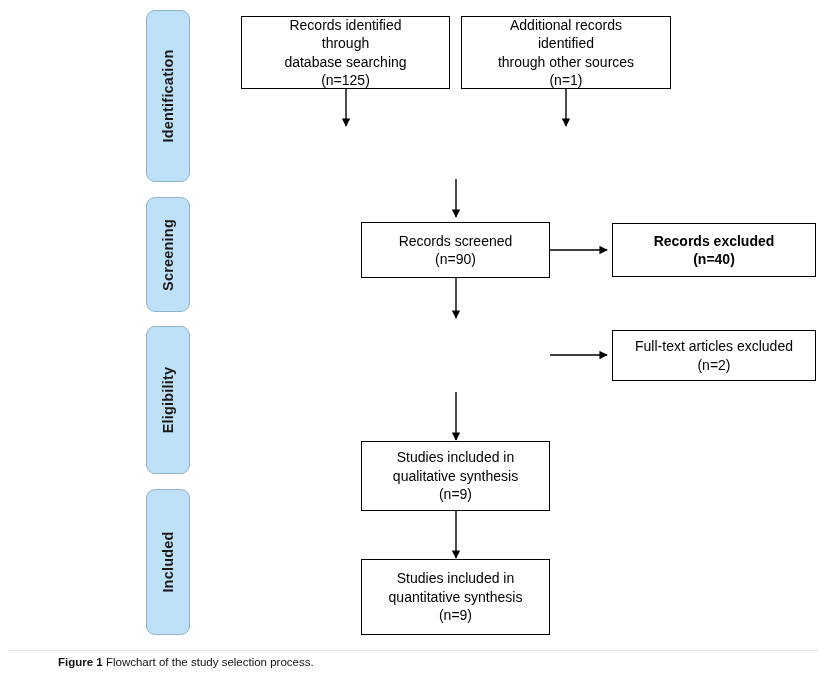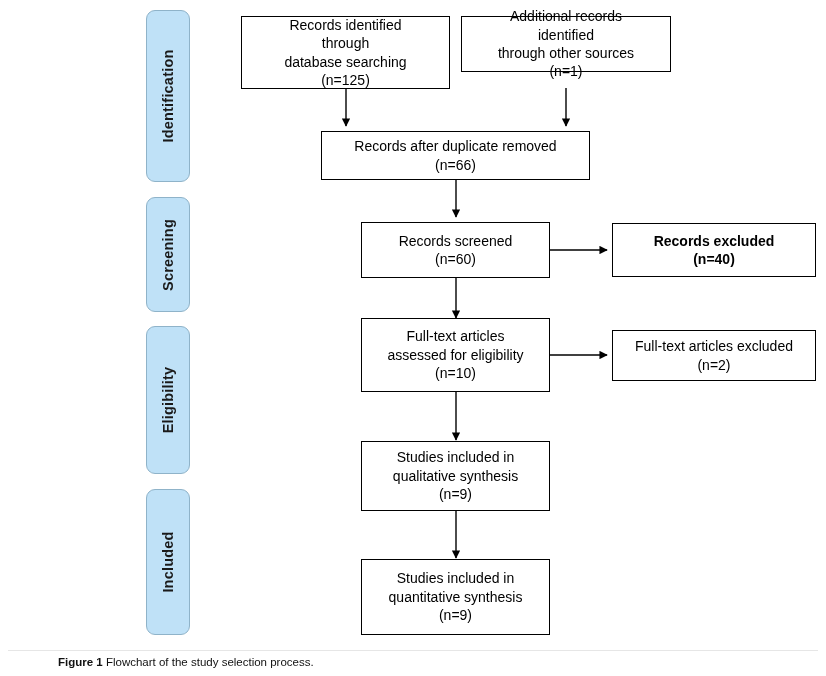--- a/index.html
+++ b/index.html
@@ -139,46 +139,37 @@
   <div class="stage-box" style="left:146px; top:489px; width:44px; height:146px;">
     <span class="stage-label">Included</span>
   </div>
 
   <div class="flow-box" style="left:241px; top:16px; width:209px; height:73px;">
     <span class="flow-text">Records identified through
 database searching
 (n=125)</span>
   </div>
 
-  <div class="flow-box" style="left:461px; top:16px; width:210px; height:56px;">
+  <div class="flow-box" style="left:461px; top:16px; width:210px; height:73px;">
     <span class="flow-text">Additional records identified
 through other sources
 (n=1)</span>
   </div>
 
-  <div class="flow-box" style="left:321px; top:131px; width:269px; height:49px;">
-    <span class="flow-text">Records after duplicate removed
-(n=66)</span>
-  </div>
 
   <div class="flow-box" style="left:361px; top:222px; width:189px; height:56px;">
     <span class="flow-text">Records screened
-(n=60)</span>
+(n=90)</span>
   </div>
 
   <div class="flow-box" style="left:612px; top:223px; width:204px; height:54px;font-weight:bold;">
     <span class="flow-text">Records excluded
 (n=40)</span>
   </div>
 
-  <div class="flow-box" style="left:361px; top:318px; width:189px; height:74px;">
-    <span class="flow-text">Full-text articles
-assessed for eligibility
-(n=10)</span>
-  </div>
 
   <div class="flow-box" style="left:612px; top:330px; width:204px; height:51px;">
     <span class="flow-text">Full-text articles excluded
 (n=2)</span>
   </div>
 
   <div class="flow-box" style="left:361px; top:441px; width:189px; height:70px;">
     <span class="flow-text">Studies included in
 qualitative synthesis
 (n=9)</span>

